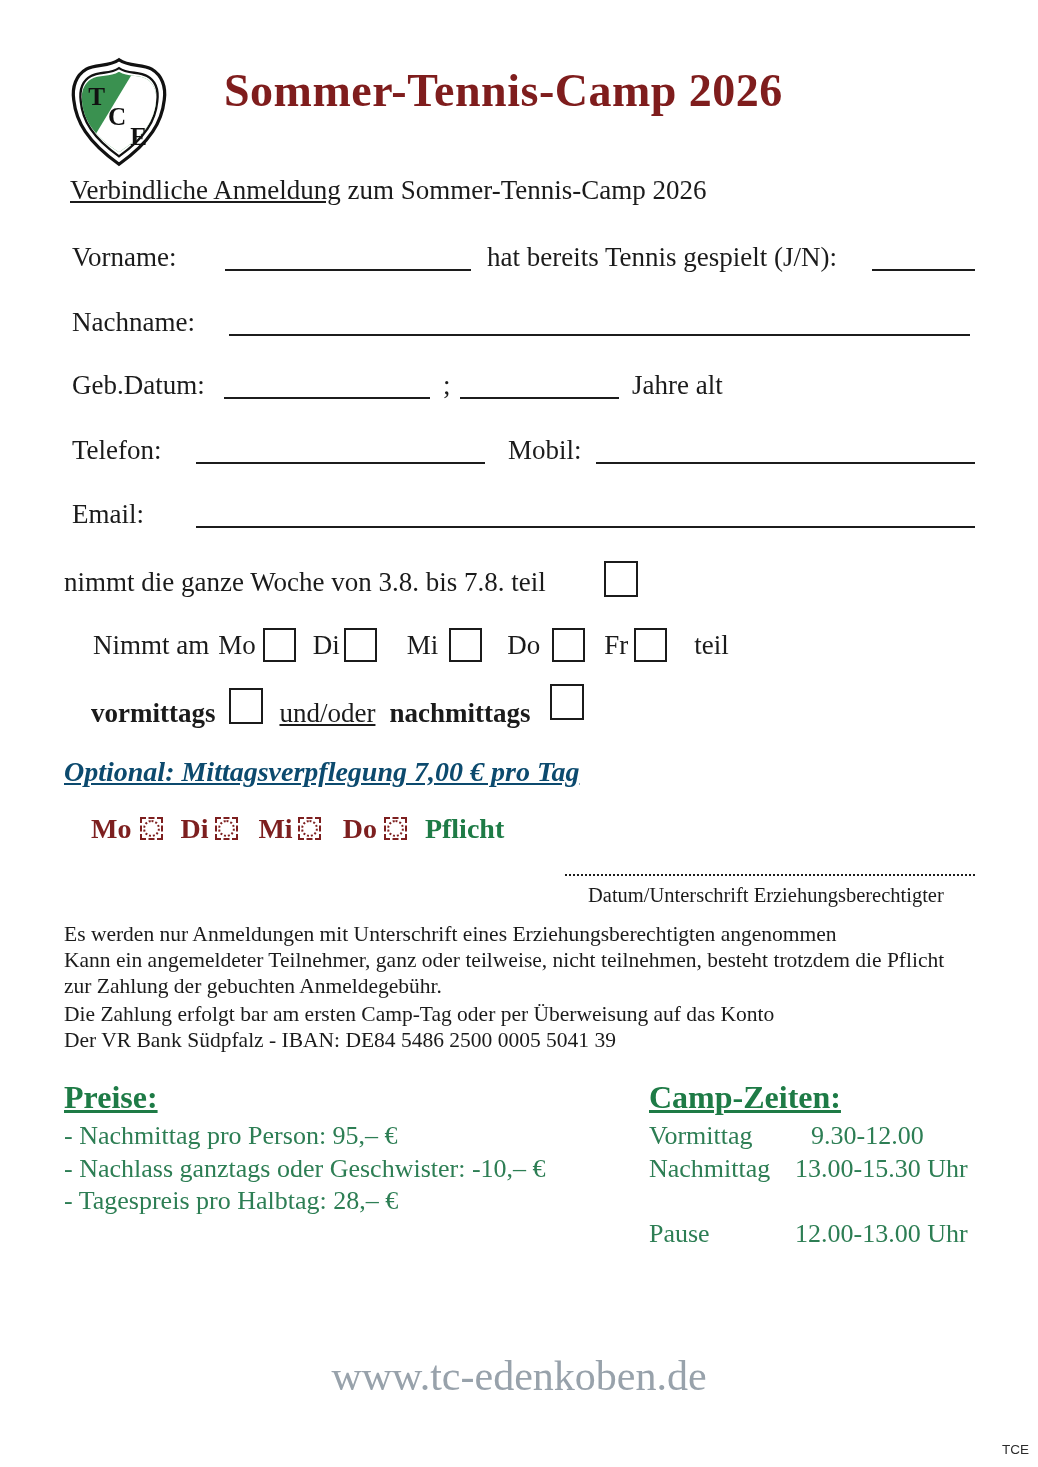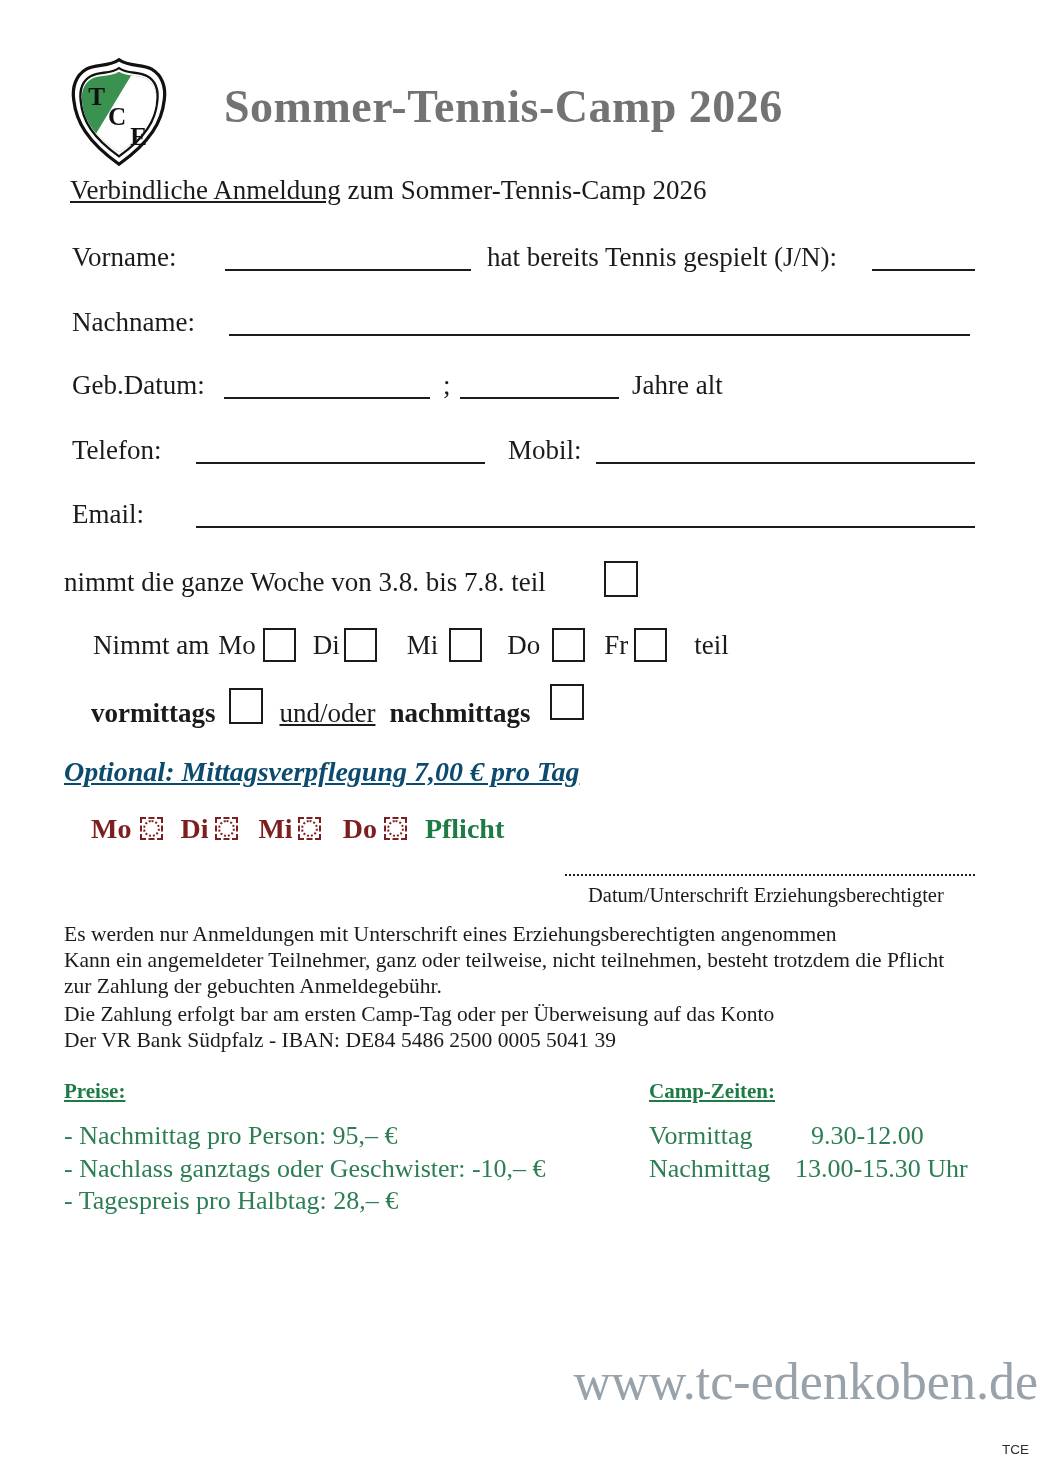--- a/index.html
+++ b/index.html
@@ -24,28 +24,28 @@
   .mealbox {
     display:inline-flex; align-items:center; justify-content:center;
     box-sizing:border-box; width:23px; height:23px;
     border:2px dashed #7d1f1f; background:#fff;
   }
   .mealbox .dotcircle {
     width:13px; height:13px; border:2px dotted #7d1f1f; border-radius:50%;
   }
   .dotted-line { position:absolute; height:0; border-bottom:2.5px dotted #1b1b1b; }
   .terms { font-size:21.5px; line-height:26px; white-space:nowrap; }
-  .green-h { font-size:21px; font-weight:bold; text-decoration:underline; white-space:nowrap; }
+  .green-h { font-size:32px; font-weight:bold; text-decoration:underline; white-space:nowrap; }
   .green-item { font-size:26px; line-height:32.5px; white-space:nowrap; }
   .zrow { display:flex; font-size:26px; line-height:32.5px; white-space:nowrap; }
   .zlabel { width:146px; }
   .footer-statement {
     font-size:29px; font-weight:bold; text-decoration:underline; white-space:nowrap;
   }
-  .website { width:100%; text-align:right; font-size:52px; white-space:nowrap; }
+  .website { width:100%; text-align:center; font-size:42px; white-space:nowrap; }
   .corner { font-family:"Liberation Sans","DejaVu Sans",sans-serif; font-size:13.5px; color:#2b2b2b; }
 </style>
 </head>
 <body>
 
 <div class="page">
 
   <div class="abs" style="left:62px; top:56px; width:114px; height:112px;">
     <svg width="114" height="112" viewBox="0 0 120 120">
       <defs>
@@ -61,21 +61,21 @@
       <g clip-path="url(#fieldClip)">
         <rect x="0" y="0" width="120" height="120" fill="#3a9150"></rect>
         <polygon points="82,6 24,102 24,126 126,126 126,6" fill="#ffffff"></polygon>
       </g>
       <text x="36" y="53" font-family="Liberation Serif, serif" font-weight="bold" font-size="27" fill="#111111" text-anchor="middle">T</text>
       <text x="58" y="74" font-family="Liberation Serif, serif" font-weight="bold" font-size="27" fill="#111111" text-anchor="middle">C</text>
       <text x="81" y="95" font-family="Liberation Serif, serif" font-weight="bold" font-size="27" fill="#111111" text-anchor="middle">E</text>
     </svg>
   </div>
 
-  <div class="abs title" style="left:224px; top:80px; color:#737373;">Sommer-Tennis-Camp 2026</div>
+  <div class="abs title" style="left:224px; top:64px; color:#7f1d1d;">Sommer-Tennis-Camp 2026</div>
 
   <div class="abs ser27" style="left:70px; top:174px;">
     <span class="underl">Verbindliche Anmeldung</span><span> zum Sommer-Tennis-Camp 2026</span>
   </div>
 
   <div class="abs ser27" style="left:72px; top:241px;">Vorname:</div>
   <div class="fline" style="left:225px; top:269px; width:246px;"></div>
   <div class="abs ser27" style="left:487px; top:241px;">hat bereits Tennis gespielt (J/N):</div>
   <div class="fline" style="left:872px; top:269px; width:103px;"></div>
 
@@ -164,20 +164,24 @@
   <div class="abs" style="left:649px; top:1120px; color:#2d7e54;">
     <div class="zrow">
       <span class="zlabel">Vormittag</span>
       <span style="padding-left:16px;">9.30-12.00</span>
     </div>
     <div class="zrow">
       <span class="zlabel">Nachmittag</span>
       <span>13.00-15.30 Uhr</span>
     </div>
     <div class="zrow">&nbsp;</div>
+    <div class="zrow">
+      <span class="zlabel">Pause</span>
+      <span>12.00-13.00 Uhr</span>
+    </div>
   </div>
 
 
   <div class="abs website" style="left:0; top:1352px; color:#98a2ab;">www.tc-edenkoben.de</div>
 
   <div class="abs corner" style="left:1002px; top:1442px;">TCE</div>
 
 </div>
 
 </body></html>

